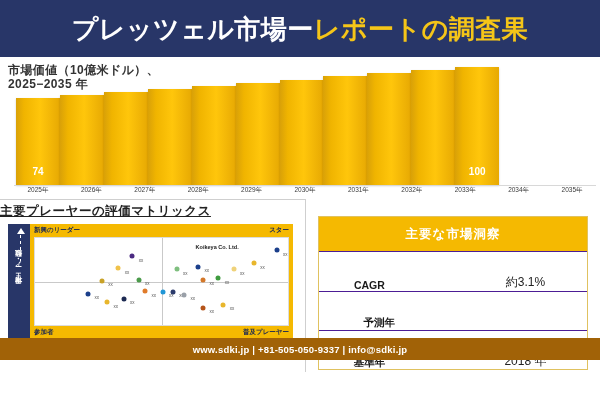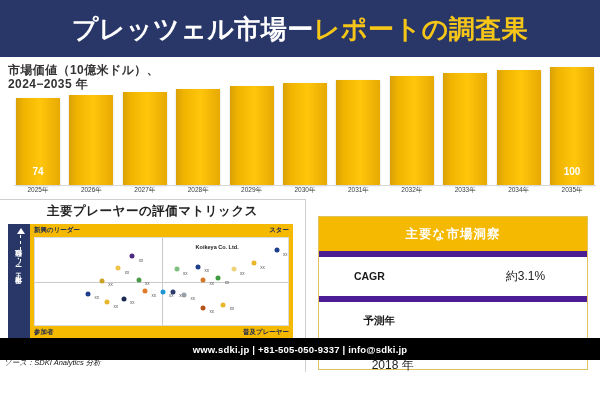--- a/index.html
+++ b/index.html
@@ -29,21 +29,21 @@
   .chart-sub{
     position:absolute;left:8px;top:6px;
     font-size:12px;line-height:14px;color:#333;font-weight:600;
     letter-spacing:0.4px;
   }
   .plot{
     position:absolute;left:16px;top:4px;right:6px;bottom:14px;
   }
   .bars{
     position:absolute;left:0;right:0;bottom:0;top:0;
-    display:flex;align-items:flex-end;justify-content:space-between;
+    display:flex;align-items:flex-end;justify-content:flex-start;
   }
   .bar-slot{
     position:relative;width:7.6%;height:100%;
     display:flex;flex-direction:column;justify-content:flex-end;align-items:center;
   }
   .bar{
     width:100%;
     background:linear-gradient(to right,#d9a108 0%,#f0b400 18%,#ffc60b 55%,#e7a903 100%);
     position:relative;
     box-shadow:0 1px 2px rgba(0,0,0,0.18);
@@ -63,22 +63,22 @@
     width:7.6%;text-align:center;font-size:6.5px;color:#3b3b3b;white-space:nowrap;
   }
 
   
   .matrix-panel{
     position:absolute;left:0;top:199px;width:305px;height:172px;
     border-top:1px solid #cfcfcf;border-right:1px solid #cfcfcf;
     background:#fff;
   }
   .matrix-title{
-    position:absolute;left:0;right:0;top:3px;text-align:center;
-    font-size:12.5px;font-weight:600;color:#222;letter-spacing:0.5px;
+    position:absolute;left:0;right:0;top:3px;text-align:left;
+    font-size:12.5px;font-weight:600;color:#222;letter-spacing:0.5px;text-decoration:underline;
   }
   .matrix-frame{
     position:absolute;left:8px;top:24px;width:285px;height:115px;
     background:#283668;
     display:flex;
   }
   .yaxis{
     width:22px;height:100%;position:relative;color:#fff;
   }
   .yaxis-arrow{
@@ -143,54 +143,54 @@
   .insights{
     position:absolute;left:318px;top:216px;width:268px;height:152px;
     border:1px solid #e0c260;background:#fff;
   }
   .ins-head{
     height:34px;background:#f5b901;color:#ffffff;
     display:flex;align-items:center;justify-content:center;
     font-size:12.5px;font-weight:bold;letter-spacing:1px;
   }
   .ins-row{
-    height:38.5px;display:flex;align-items:center;
-    border-top:6px solid #4c1d95;
+    height:38.5px;display:flex;align-items:flex-end;
+    border-top:1px solid #4c1d95;
     gap:44px;
   }
   .ins-key{
     width:45%;text-align:center;font-size:10.5px;font-weight:bold;color:#1a1a1a;
   }
   .ins-val{
     width:55%;text-align:center;font-size:12px;color:#222;
   }
 
   
   .footer{
     position:absolute;left:0;bottom:0;width:600px;height:22px;
-    background:#000000;color:#fff;
+    background:#a16207;color:#fff;
     display:flex;align-items:center;justify-content:center;
     font-size:9.5px;font-weight:bold;letter-spacing:0.2px;
   }
 </style>
 </head>
 <body>
 
 <div id="page">
 
   <div class="header">
     <div class="header-title">
       <span class="t-white">プレッツェル市場ー</span><span class="t-gold">レポートの調査果</span>
     </div>
   </div>
 
   <div class="chart-block">
     <div class="chart-sub">
       <div>市場価値（10億米ドル）、</div>
-      <div>2024−2035 年</div>
+      <div>2025−2035 年</div>
     </div>
     <div class="plot">
       <div class="bars" id="bars">
           <div class="bar-slot">
             <div class="bar" style="height: 70.4762%;">
               <span class="bar-label">74</span>
             </div>
           </div>
           <div class="bar-slot">
             <div class="bar" style="height: 72.8571%;"></div>
@@ -303,34 +303,34 @@
           </div>
       </div>
     </div>
 
     <div class="xaxis-bar">
       <span class="xaxis-text">製品のフットプリント</span>
       <span class="xaxis-dash"></span>
       <span class="xaxis-arrow"></span>
     </div>
 
-    <div class="source">ソース：SDKI Analytics 分析</div>
   </div>
 
   <div class="insights">
     <div class="ins-head">主要な市場洞察</div>
     <div id="insrows">
         <div class="ins-row">
           <div class="ins-key">CAGR</div>
           <div class="ins-val">約3.1%</div>
         </div>
         <div class="ins-row">
           <div class="ins-key">予測年</div>
         </div>
         <div class="ins-row">
+          <div class="ins-key">基準年</div>
           <div class="ins-val">2018 年</div>
         </div>
       </div>
   </div>
 
   <div class="footer">
     <span>www.sdki.jp | +81-505-050-9337 | info@sdki.jp</span>
   </div>
 
 </div>

